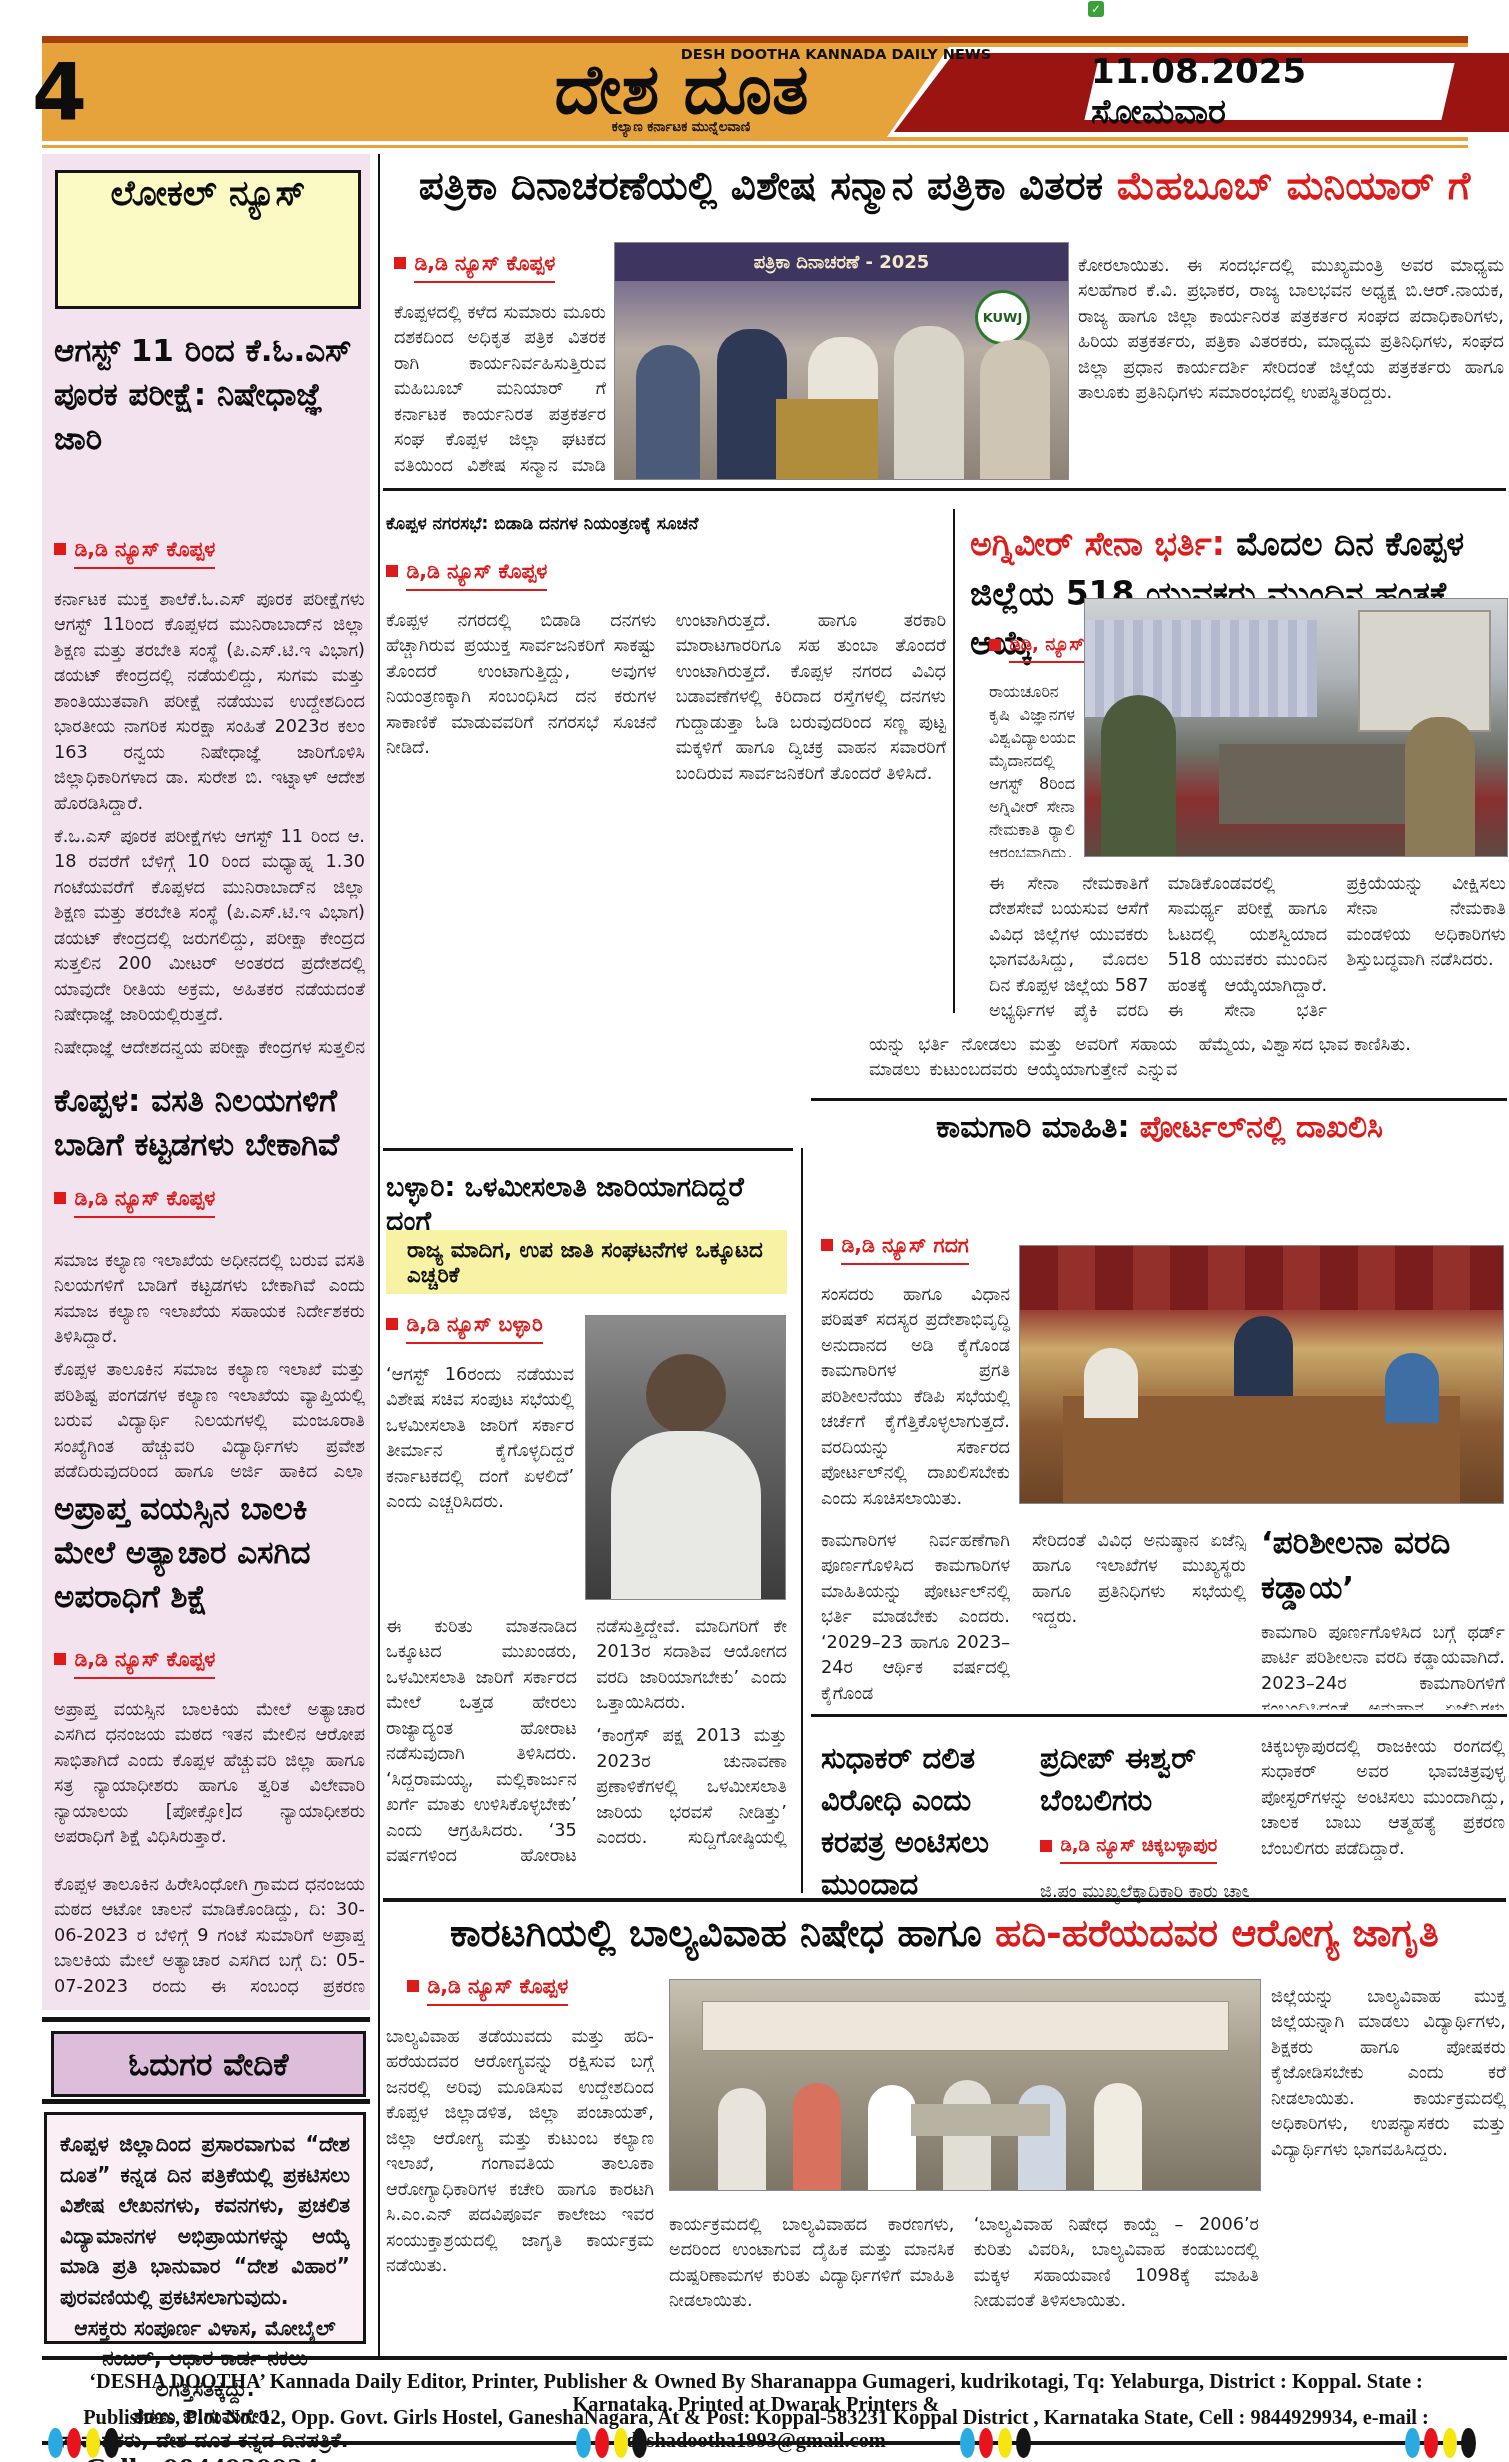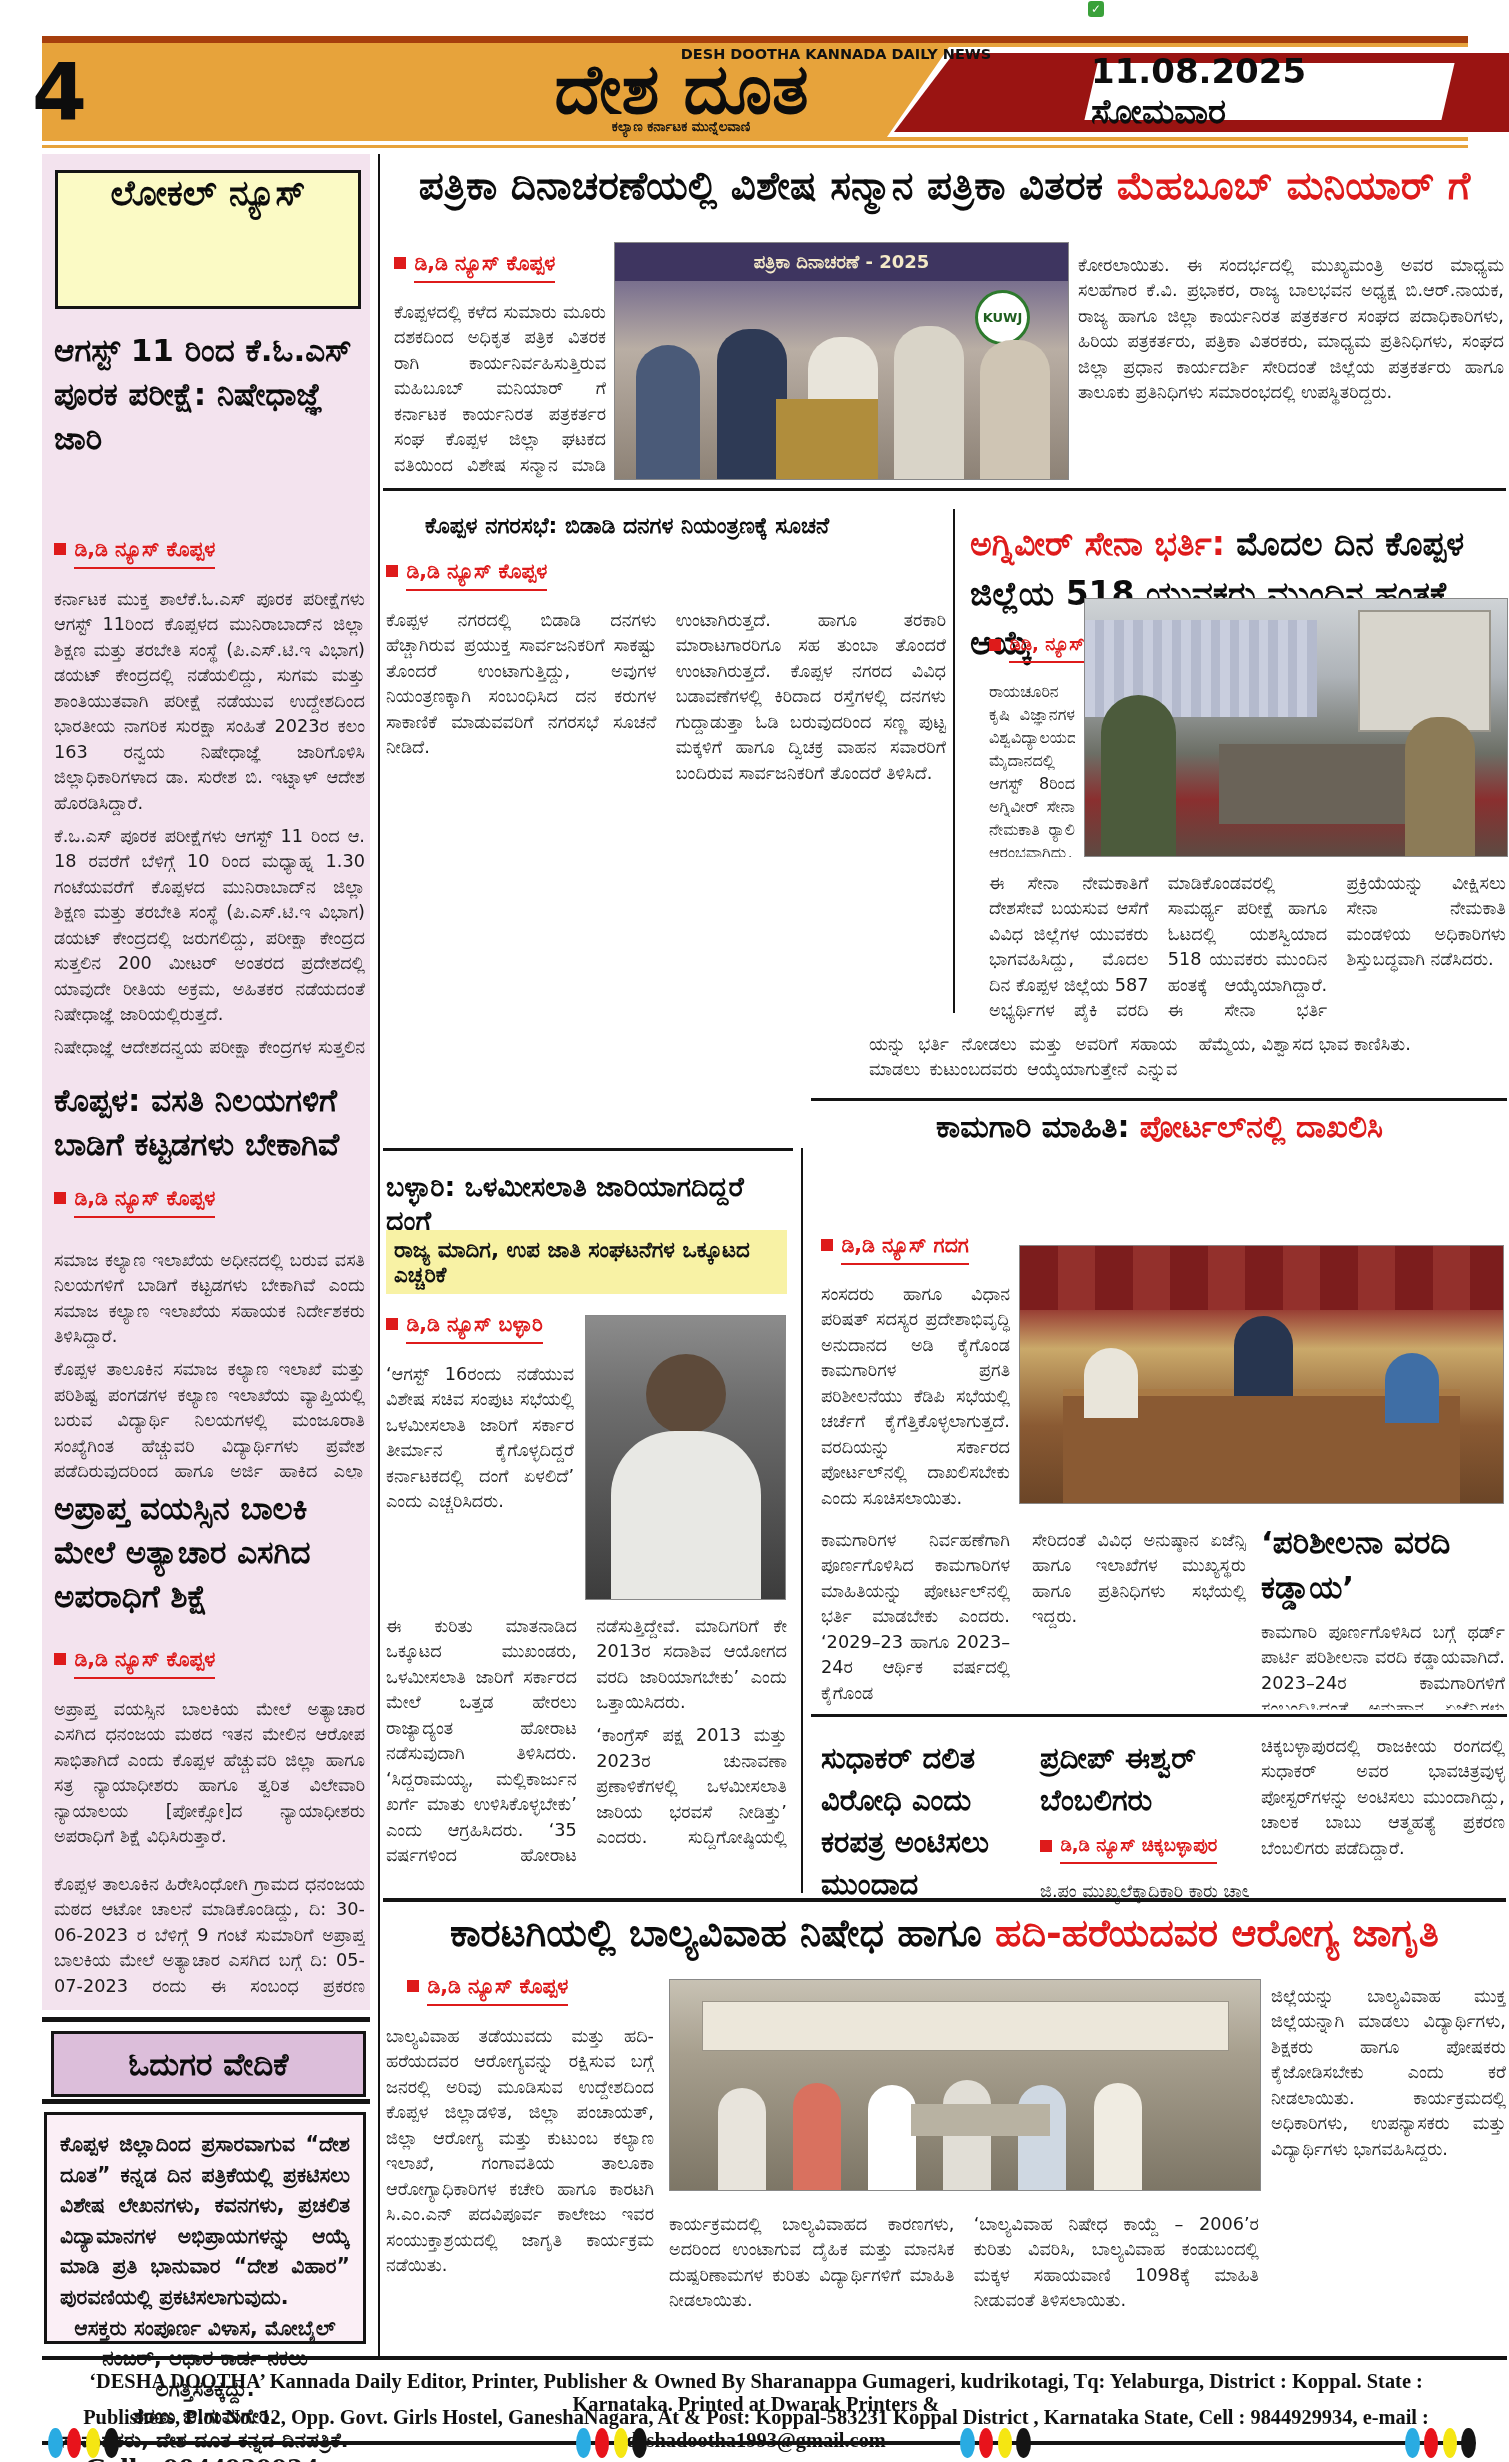--- a/index.html
+++ b/index.html
@@ -111,21 +111,21 @@
     <div style="position:absolute;left:102px;bottom:0;width:70px;height:150px;background:#2e3a55;border-radius:32px 32px 0 0;"></div>
     <div style="position:absolute;left:193px;bottom:0;width:70px;height:142px;background:#e8e4da;border-radius:32px 32px 0 0;"></div>
     <div style="position:absolute;left:279px;bottom:0;width:70px;height:153px;background:#d9d4c8;border-radius:32px 32px 0 0;"></div>
     <div style="position:absolute;left:365px;bottom:0;width:70px;height:139px;background:#cfc5b4;border-radius:32px 32px 0 0;"></div>
     <div style="position:absolute;left:161px;bottom:0;width:102px;height:80px;background:#b08d3c;"></div>
   </div>
   <div class="abs body-text" style="left:1078px;top:253px;width:426px;height:228px;">ಕೋರಲಾಯಿತು. ಈ ಸಂದರ್ಭದಲ್ಲಿ ಮುಖ್ಯಮಂತ್ರಿ ಅವರ ಮಾಧ್ಯಮ ಸಲಹೆಗಾರ ಕೆ.ವಿ. ಪ್ರಭಾಕರ, ರಾಜ್ಯ ಬಾಲಭವನ ಅಧ್ಯಕ್ಷ ಬಿ.ಆರ್.ನಾಯಕ, ರಾಜ್ಯ ಹಾಗೂ ಜಿಲ್ಲಾ ಕಾರ್ಯನಿರತ ಪತ್ರಕರ್ತರ ಸಂಘದ ಪದಾಧಿಕಾರಿಗಳು, ಹಿರಿಯ ಪತ್ರಕರ್ತರು, ಪತ್ರಿಕಾ ವಿತರಕರು, ಮಾಧ್ಯಮ ಪ್ರತಿನಿಧಿಗಳು, ಸಂಘದ ಜಿಲ್ಲಾ ಪ್ರಧಾನ ಕಾರ್ಯದರ್ಶಿ ಸೇರಿದಂತೆ ಜಿಲ್ಲೆಯ ಪತ್ರಕರ್ತರು ಹಾಗೂ ತಾಲೂಕು ಪ್ರತಿನಿಧಿಗಳು ಸಮಾರಂಭದಲ್ಲಿ ಉಪಸ್ಥಿತರಿದ್ದರು.</div>
 
   <div class="abs rule" style="left:383px;top:488px;width:1123px;height:2.7px;"></div>
 
-  <div class="abs headline" style="left:386px;top:512px;width:560px;font-size:22px;line-height:1.3;margin-left:39px;">ಕೊಪ್ಪಳ ನಗರಸಭೆ: ಬಿಡಾಡಿ ದನಗಳ ನಿಯಂತ್ರಣಕ್ಕೆ ಸೂಚನೆ</div>
+  <div class="abs headline" style="left:386px;top:512px;width:560px;font-size:17px;line-height:1.3;">ಕೊಪ್ಪಳ ನಗರಸಭೆ: ಬಿಡಾಡಿ ದನಗಳ ನಿಯಂತ್ರಣಕ್ಕೆ ಸೂಚನೆ</div>
   <div class="byline-row" style="left:386px;top:559px;">
     <span class="byline-sq"></span>
     <span class="byline">ಡಿ,ಡಿ ನ್ಯೂಸ್ ಕೊಪ್ಪಳ</span>
   </div>
   <div class="abs body-text cols2" style="left:386px;top:608px;width:560px;height:464px;">
     <span style="display: block; margin-bottom: 7.5px;">ಕೊಪ್ಪಳ ನಗರದಲ್ಲಿ ಬಿಡಾಡಿ ದನಗಳು ಹೆಚ್ಚಾಗಿರುವ ಪ್ರಯುಕ್ತ ಸಾರ್ವಜನಿಕರಿಗೆ ಸಾಕಷ್ಟು ತೊಂದರೆ ಉಂಟಾಗುತ್ತಿದ್ದು, ಅವುಗಳ ನಿಯಂತ್ರಣಕ್ಕಾಗಿ ಸಂಬಂಧಿಸಿದ ದನ ಕರುಗಳ ಸಾಕಾಣಿಕೆ ಮಾಡುವವರಿಗೆ ನಗರಸಭೆ ಸೂಚನೆ ನೀಡಿದೆ.</span>
     <span style="display: block; margin-bottom: 7.5px;">ಉಂಟಾಗಿರುತ್ತದೆ. ಹಾಗೂ ತರಕಾರಿ ಮಾರಾಟಗಾರರಿಗೂ ಸಹ ತುಂಬಾ ತೊಂದರೆ ಉಂಟಾಗಿರುತ್ತದೆ. ಕೊಪ್ಪಳ ನಗರದ ವಿವಿಧ ಬಡಾವಣೆಗಳಲ್ಲಿ ಕಿರಿದಾದ ರಸ್ತೆಗಳಲ್ಲಿ ದನಗಳು ಗುದ್ದಾಡುತ್ತಾ ಓಡಿ ಬರುವುದರಿಂದ ಸಣ್ಣ ಪುಟ್ಟ ಮಕ್ಕಳಿಗೆ ಹಾಗೂ ದ್ವಿಚಕ್ರ ವಾಹನ ಸವಾರರಿಗೆ ಬಂದಿರುವ ಸಾರ್ವಜನಿಕರಿಗೆ ತೊಂದರೆ ತಿಳಿಸಿದೆ.</span>
   </div>
   <div class="abs rule" style="left:953px;top:509px;width:2.1px;height:504px;"></div>
 
@@ -168,21 +168,21 @@
   </div>
   <div class="abs body-text" style="left:821px;top:1528px;width:189px;height:180px;">ಕಾಮಗಾರಿಗಳ ನಿರ್ವಹಣೆಗಾಗಿ ಪೂರ್ಣಗೊಳಿಸಿದ ಕಾಮಗಾರಿಗಳ ಮಾಹಿತಿಯನ್ನು ಪೋರ್ಟಲ್‌ನಲ್ಲಿ ಭರ್ತಿ ಮಾಡಬೇಕು ಎಂದರು. ‘2029–23 ಹಾಗೂ 2023–24ರ ಆರ್ಥಿಕ ವರ್ಷದಲ್ಲಿ ಕೈಗೊಂಡ</div>
   <div class="abs body-text" style="left:1032px;top:1528px;width:214px;height:180px;">ಸೇರಿದಂತೆ ವಿವಿಧ ಅನುಷ್ಠಾನ ಏಜೆನ್ಸಿ ಹಾಗೂ ಇಲಾಖೆಗಳ ಮುಖ್ಯಸ್ಥರು ಹಾಗೂ ಪ್ರತಿನಿಧಿಗಳು ಸಭೆಯಲ್ಲಿ ಇದ್ದರು.</div>
   <div class="abs" style="left:1261px;top:1520px;width:244px;height:190px;overflow:hidden;">
     <div class="headline" style="font-size:31px;line-height:1.45;">‘ಪರಿಶೀಲನಾ ವರದಿ ಕಡ್ಡಾಯ’</div>
     <div class="body-text" style="margin-top:9.7px;">ಕಾಮಗಾರಿ ಪೂರ್ಣಗೊಳಿಸಿದ ಬಗ್ಗೆ ಥರ್ಡ್ ಪಾರ್ಟಿ ಪರಿಶೀಲನಾ ವರದಿ ಕಡ್ಡಾಯವಾಗಿದೆ. 2023–24ರ ಕಾಮಗಾರಿಗಳಿಗೆ ಸಂಬಂಧಿಸಿದಂತೆ ಅನುಷ್ಠಾನ ಏಜೆನ್ಸಿಗಳು ಆಗಸ್ಟ್ 20ರೊಳಗಾಗಿ ಬಾಕಿ ಉಳಿದ ಅಂದಾಜು ಪಟ್ಟಿ ಸಲ್ಲಿಸಬೇಕು. ಜತೆಗೆ ಕಾಮಗಾರಿ ಪೂರ್ಣಗೊಳಿಸಿದ ಕುರಿತಂತೆ ಬಳಕೆ ಪ್ರಮಾಣಪತ್ರ ನೀಡಬೇಕು. ಒಟ್ಟಾರೆ ಒದಗಿಸಿದ ಅನುದಾನ ಸದ್ಬಳಕೆಯಾಗುವಂತೆ ಅನುಷ್ಠಾನ ಏಜೆನ್ಸಿಗಳು ಕೆಲಸ ನಿರ್ವಹಿಸಬೇಕು ಎಂದು ಎಡಿಸಿ ದುರಗೇಶ್ ಕೆ.ಆರ್. ಸೂಚಿಸಿದರು.</div>
   </div>
 
   <div class="abs rule" style="left:383px;top:1148px;width:410px;height:2.7px;"></div>
   <div class="abs headline" style="left:386px;top:1170px;width:405px;font-size:27px;line-height:1.25;">ಬಳ್ಳಾರಿ: ಒಳಮೀಸಲಾತಿ ಜಾರಿಯಾಗದಿದ್ದರೆ ದಂಗೆ</div>
-  <div class="strap" style="position:absolute;left:386px;top:1230px;width:401px;height:64px;background:#F8F2A5;font-size:21.4px;padding:0 8px;box-sizing:border-box;">ರಾಜ್ಯ ಮಾದಿಗ, ಉಪ ಜಾತಿ ಸಂಘಟನೆಗಳ ಒಕ್ಕೂಟದ ಎಚ್ಚರಿಕೆ</div>
+  <div class="strap" style="position:absolute;left:386px;top:1230px;width:401px;height:64px;background:#F8F2A5;font-size:21.4px;padding:0 21px;box-sizing:border-box;">ರಾಜ್ಯ ಮಾದಿಗ, ಉಪ ಜಾತಿ ಸಂಘಟನೆಗಳ ಒಕ್ಕೂಟದ ಎಚ್ಚರಿಕೆ</div>
   <div class="byline-row" style="left:386px;top:1312px;">
     <span class="byline-sq"></span>
     <span class="byline">ಡಿ,ಡಿ ನ್ಯೂಸ್ ಬಳ್ಳಾರಿ</span>
   </div>
   <div class="abs body-text" style="left:386px;top:1362px;width:188px;height:236px;">‘ಆಗಸ್ಟ್ 16ರಂದು ನಡೆಯುವ ವಿಶೇಷ ಸಚಿವ ಸಂಪುಟ ಸಭೆಯಲ್ಲಿ ಒಳಮೀಸಲಾತಿ ಜಾರಿಗೆ ಸರ್ಕಾರ ತೀರ್ಮಾನ ಕೈಗೊಳ್ಳದಿದ್ದರೆ ಕರ್ನಾಟಕದಲ್ಲಿ ದಂಗೆ ಏಳಲಿದೆ’ ಎಂದು ಎಚ್ಚರಿಸಿದರು.</div>
   <div class="photo" style="left:585px;top:1315px;width:199px;height:283px;background:linear-gradient(180deg,#8c8c8c 0%,#6e6e6e 30%,#3c3c3c 100%);">
     <div style="position:absolute;left:50%;top:38px;transform:translateX(-50%);width:80px;height:80px;background:#5d4a3a;border-radius:50%;"></div>
     <div style="position:absolute;left:50%;top:115px;transform:translateX(-50%);width:150px;height:172px;background:#e8e8e4;border-radius:64px 64px 0 0;"></div>
   </div>
   <div class="abs body-text cols2" style="left:386px;top:1614px;width:401px;height:276px;">

